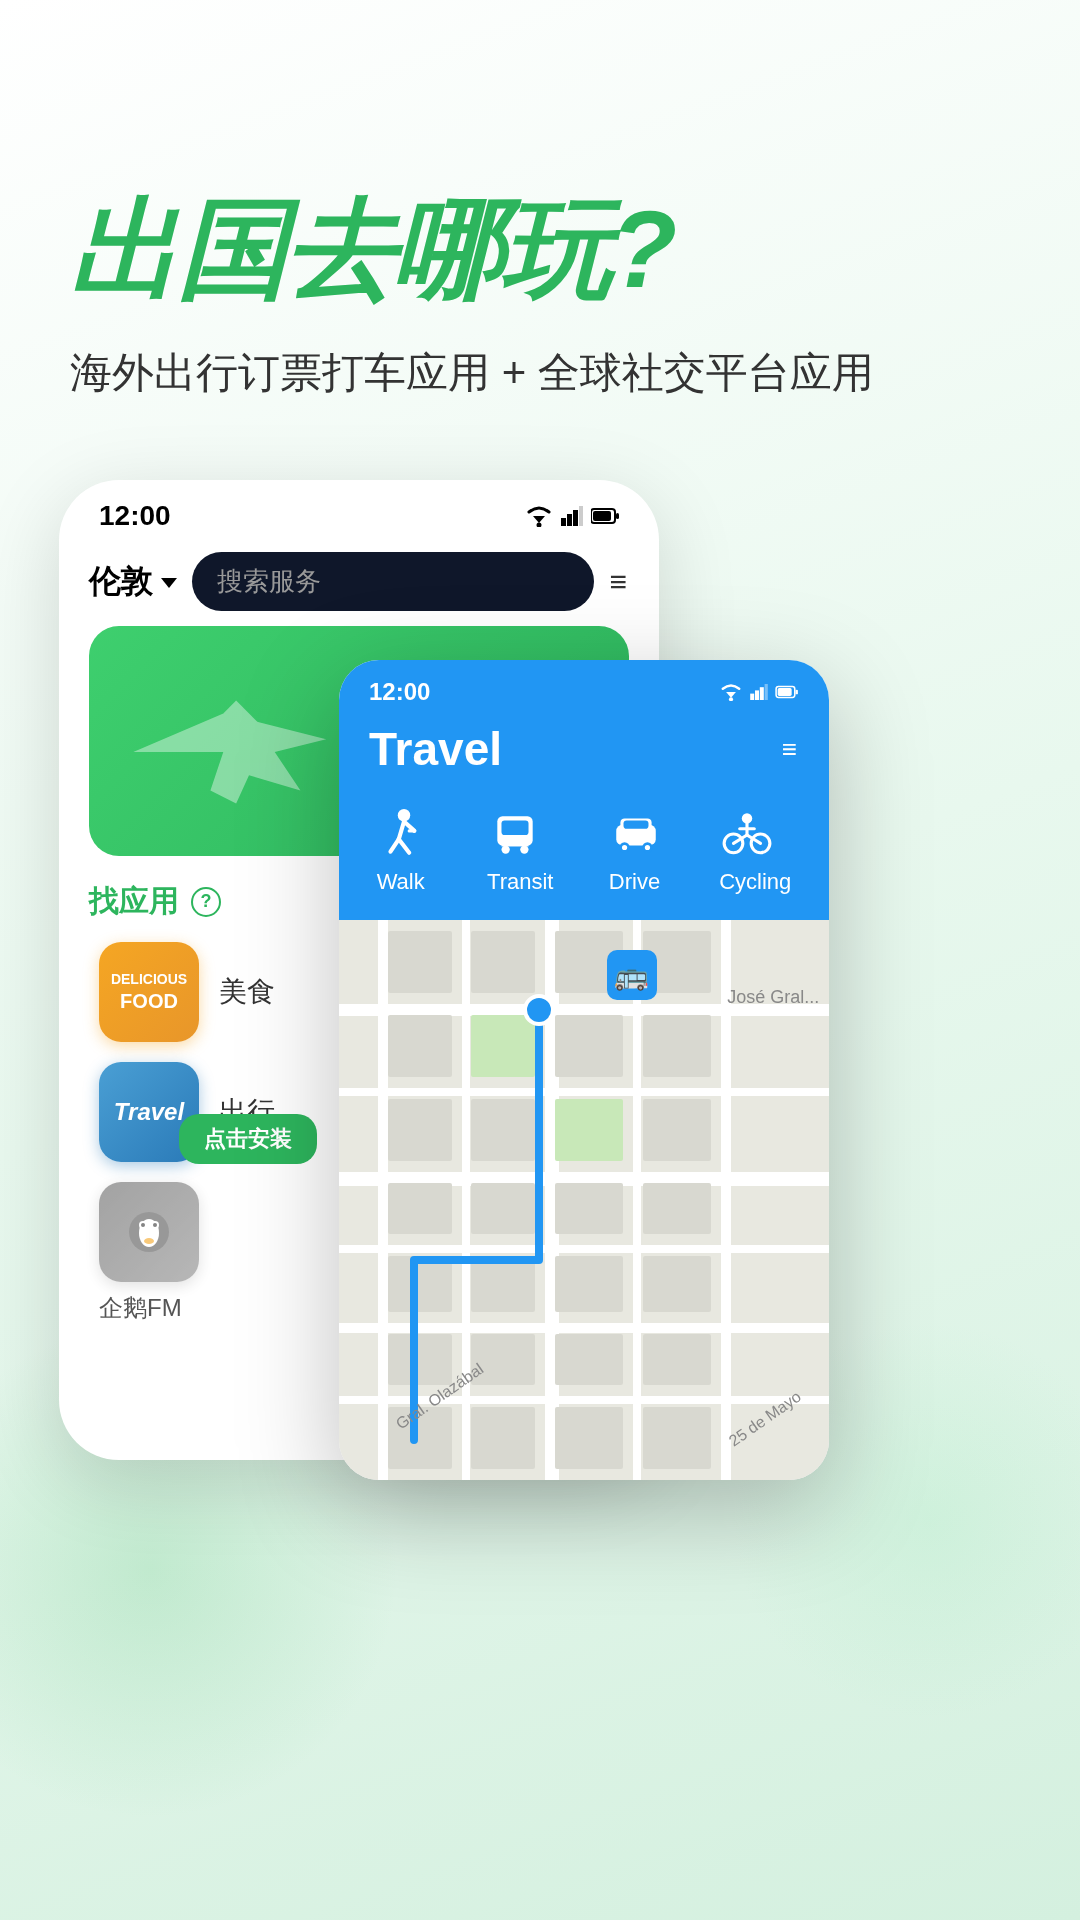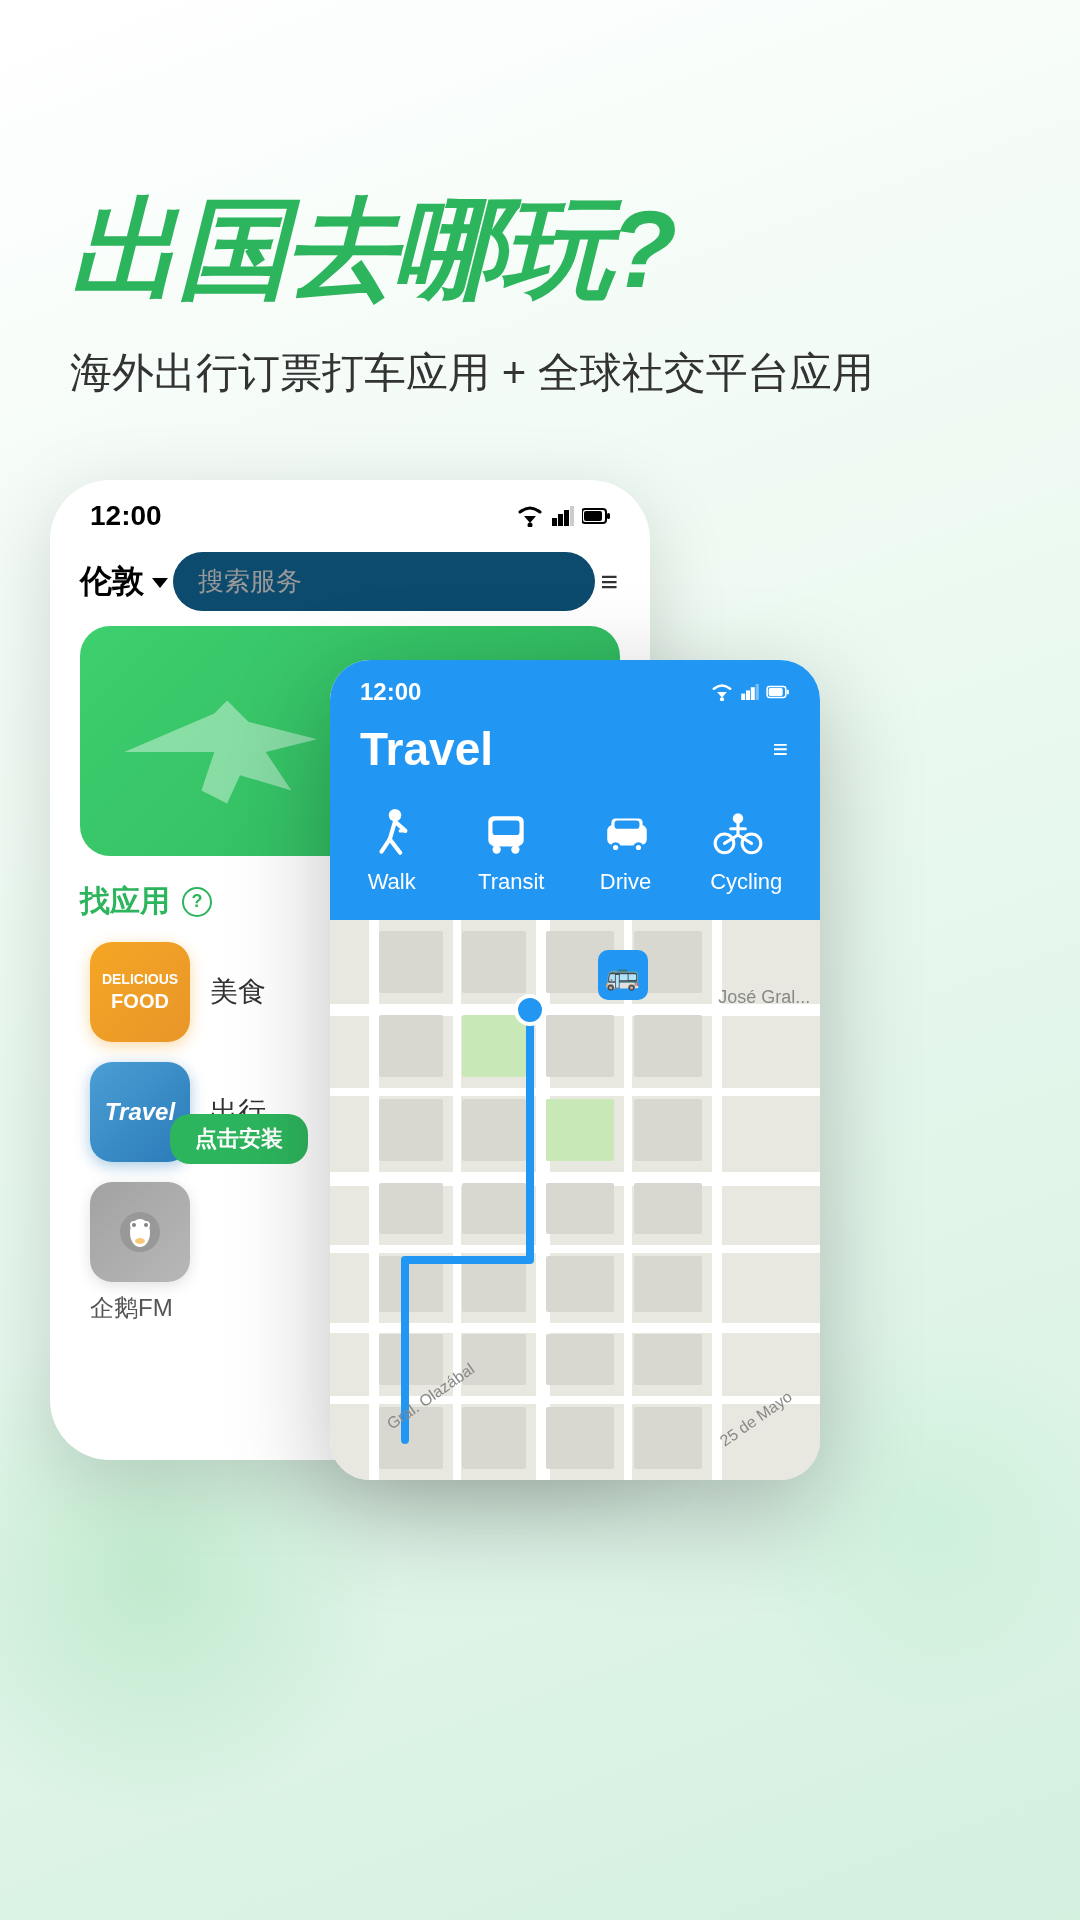--- a/index.html
+++ b/index.html
@@ -54,21 +54,21 @@
       color: #333;
       margin-top: 30px;
       line-height: 1.6;
       font-weight: 400;
     }
 
     
     .phone-container {
       position: absolute;
       top: 480px;
-      left: 50px;
+      left: 59px;
       width: 630px;
       height: 1050px;
     }
 
     
     .phone-main {
       position: absolute;
       top: 0;
       left: 0;
       width: 600px;
@@ -91,41 +91,41 @@
     .status-icons {
       display: flex;
       align-items: center;
       gap: 8px;
     }
 
     .phone-toolbar {
       display: flex;
       align-items: center;
       padding: 10px 30px 15px;
-      gap: 5px;
+      gap: 15px;
     }
     .city-selector {
       display: flex;
       align-items: center;
       gap: 8px;
       font-size: 32px;
       font-weight: 600;
       color: #000;
     }
     .chevron-down {
       width: 0;
       height: 0;
       border-left: 8px solid transparent;
       border-right: 8px solid transparent;
       border-top: 10px solid #000;
       margin-top: 3px;
     }
     .search-bar {
       flex: 1;
-      background: #0c4a6e;
+      background: #0f172a;
       border-radius: 40px;
       padding: 12px 25px;
       font-size: 26px;
       color: #999;
       display: flex;
       align-items: center;
     }
     .menu-icon {
       font-size: 30px;
       color: #333;

